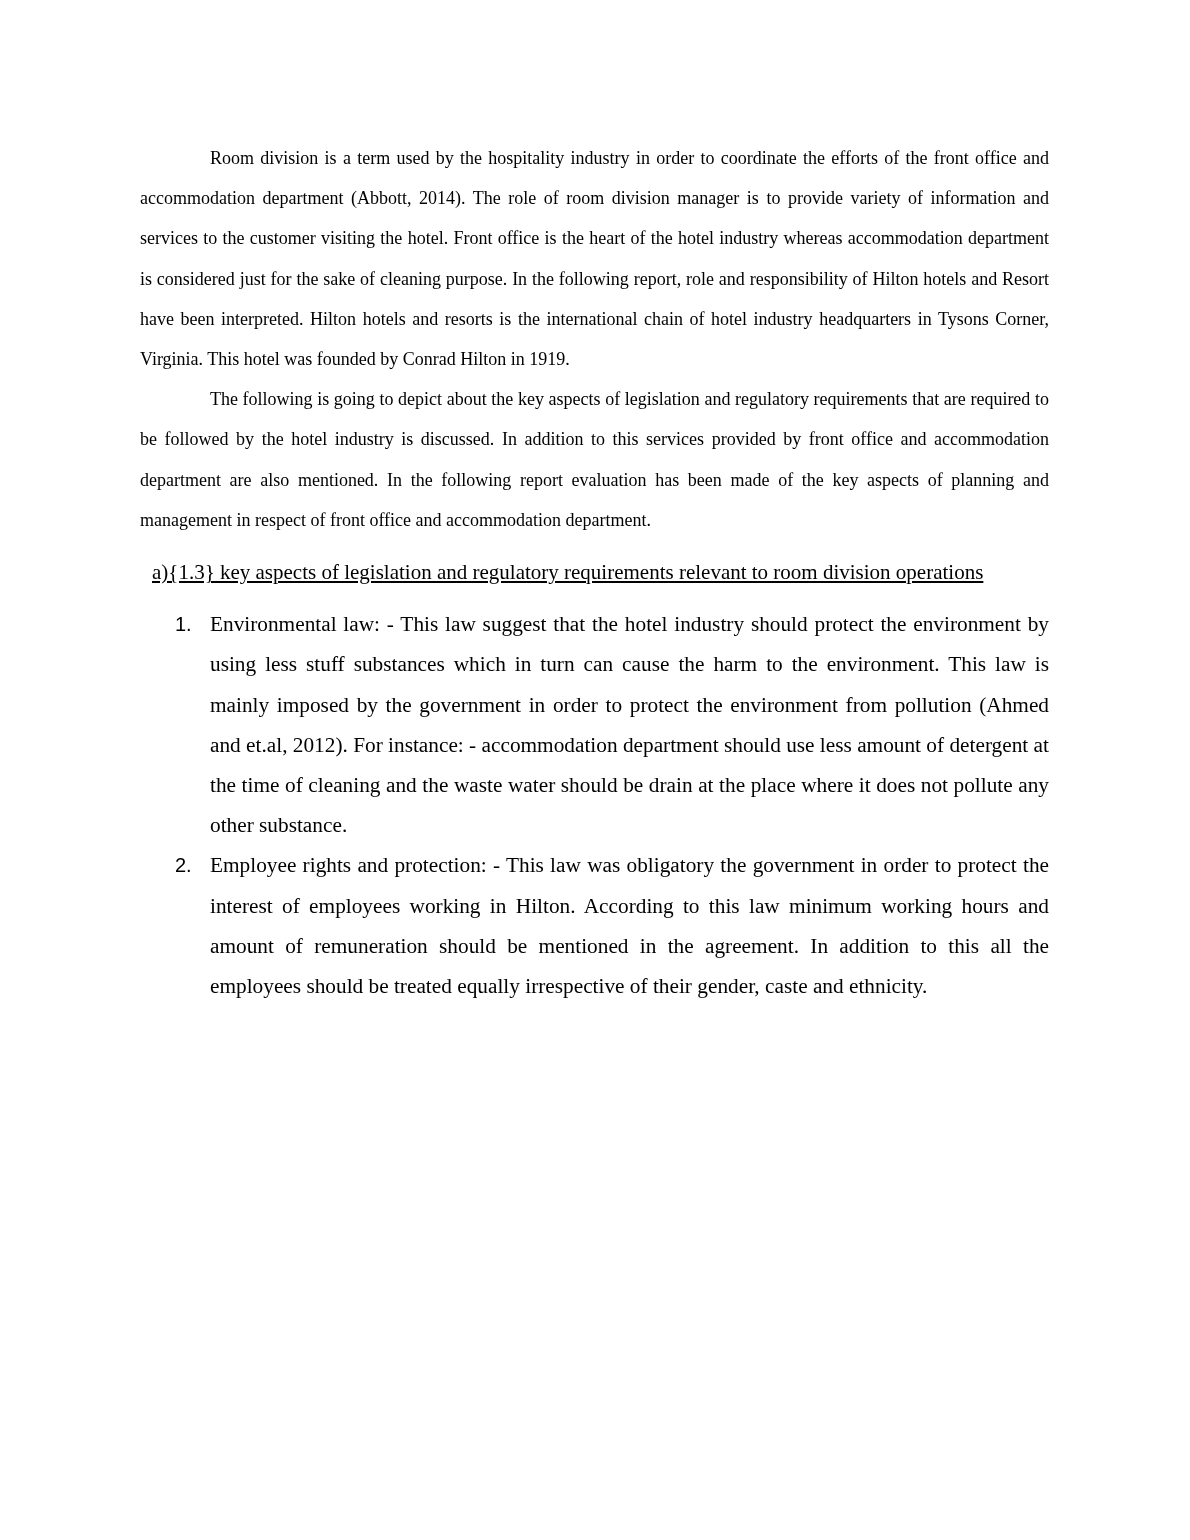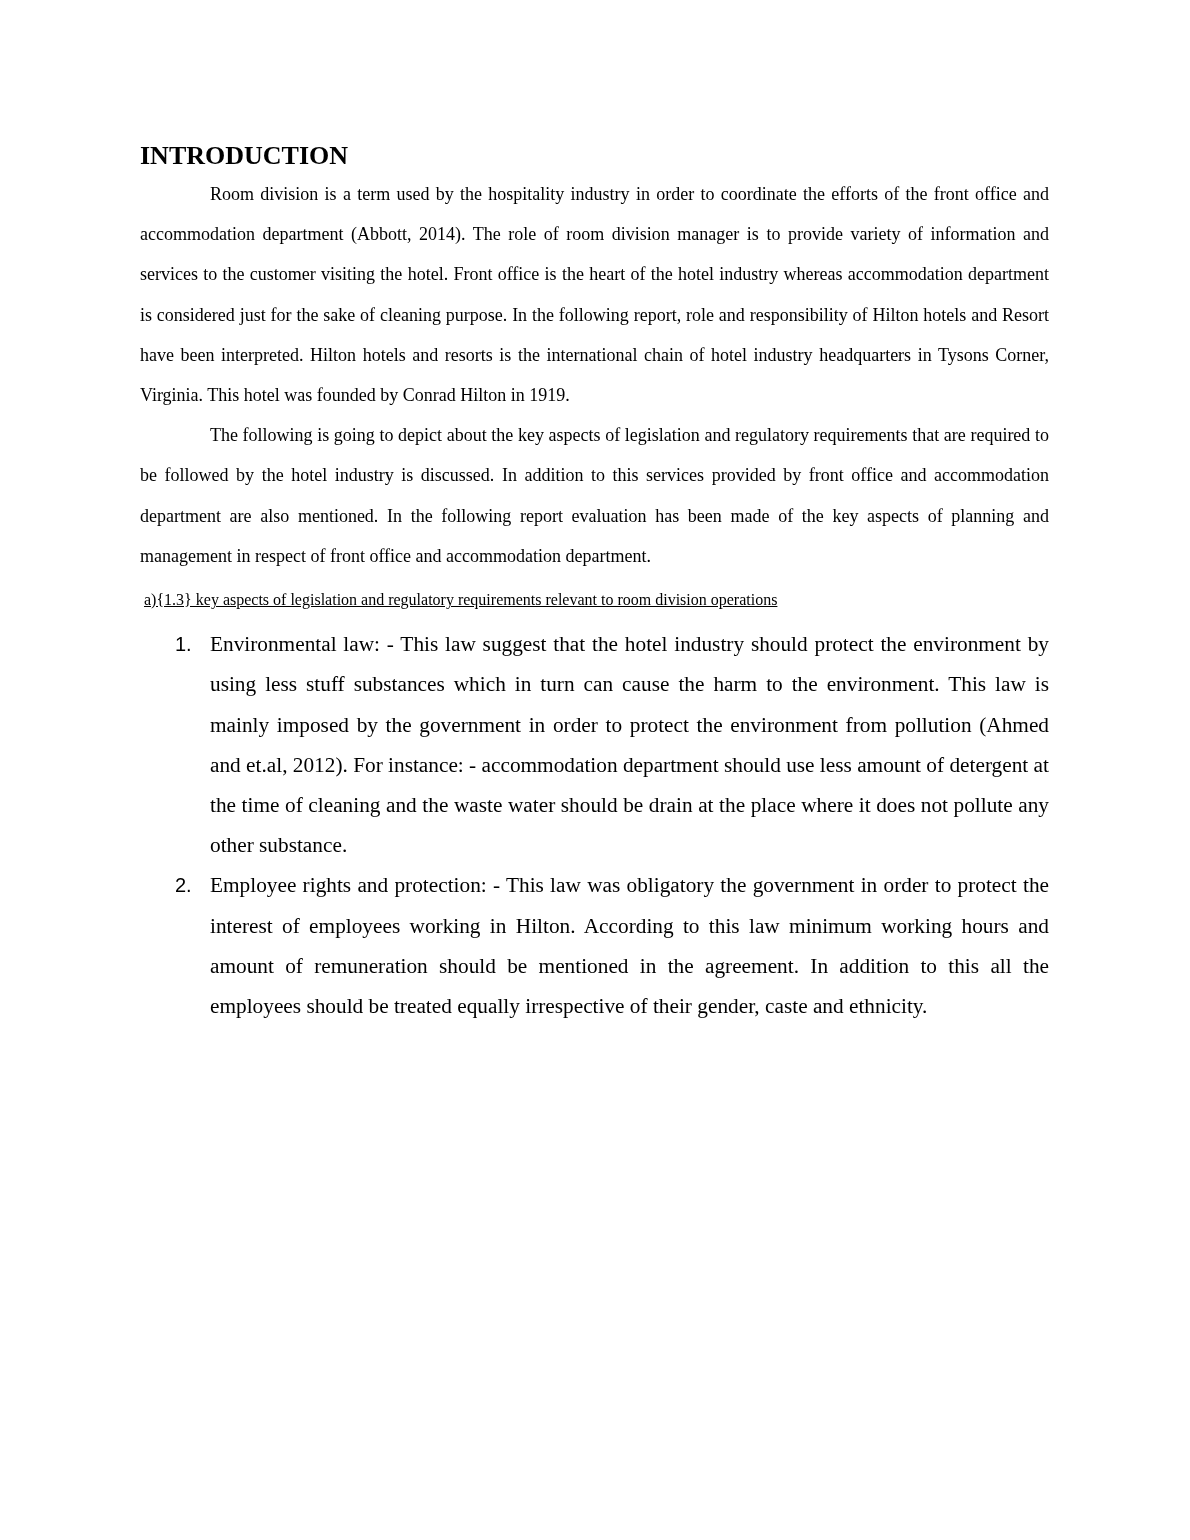--- a/index.html
+++ b/index.html
@@ -33,22 +33,22 @@
   p.para {
     margin: 0;
     font-size: 18px;
     line-height: 40.2px;
     text-align: justify;
     text-indent: 70px;
   }
   .p1 { margin-top: 6px; }
   .task-heading { margin-top: 20px; margin-bottom: 18px; }
   .subheading {
-    margin: 4px;
-    font-size: 16px;
+    margin: 12px;
+    font-size: 21px;
     line-height: 40.2px;
     text-align: justify;
     text-decoration: underline;
     padding-left: 57px;
     text-indent: -57px;
   }
   ol.law-list {
     list-style: none;
     margin: 0;
     padding: 0;
@@ -69,21 +69,20 @@
   }
   ol.law-list li .term {
     font-weight: normal;
   }
 </style>
 </head>
 <body>
 
 <div class="page">
 
-  <h1 class="heading intro-heading">INTRODUCTION</h1>
 
   <p class="para p1">Room division is a term used by the hospitality industry in order to coordinate the efforts of the front office and accommodation department (Abbott, 2014). The role of room division manager is to provide variety of information and services to the customer visiting the hotel. Front office is the heart of the hotel industry whereas accommodation department is considered just for the sake of cleaning purpose. In the following report, role and responsibility of Hilton hotels and Resort have been interpreted. Hilton hotels and resorts is the international chain of hotel industry headquarters in Tysons Corner, Virginia. This hotel was founded by Conrad Hilton in 1919.</p>
   <p class="para">The following is going to depict about the key aspects of legislation and regulatory requirements that are required to be followed by the hotel industry is discussed. In addition to this services provided by front office and accommodation department are also mentioned. In the following report evaluation has been made of the key aspects of planning and management in respect of front office and accommodation department.</p>
 
 
   <p class="subheading">a){1.3} key aspects of legislation and regulatory requirements relevant to room division operations </p>
 
 
   <ol class="law-list">
     <li>

